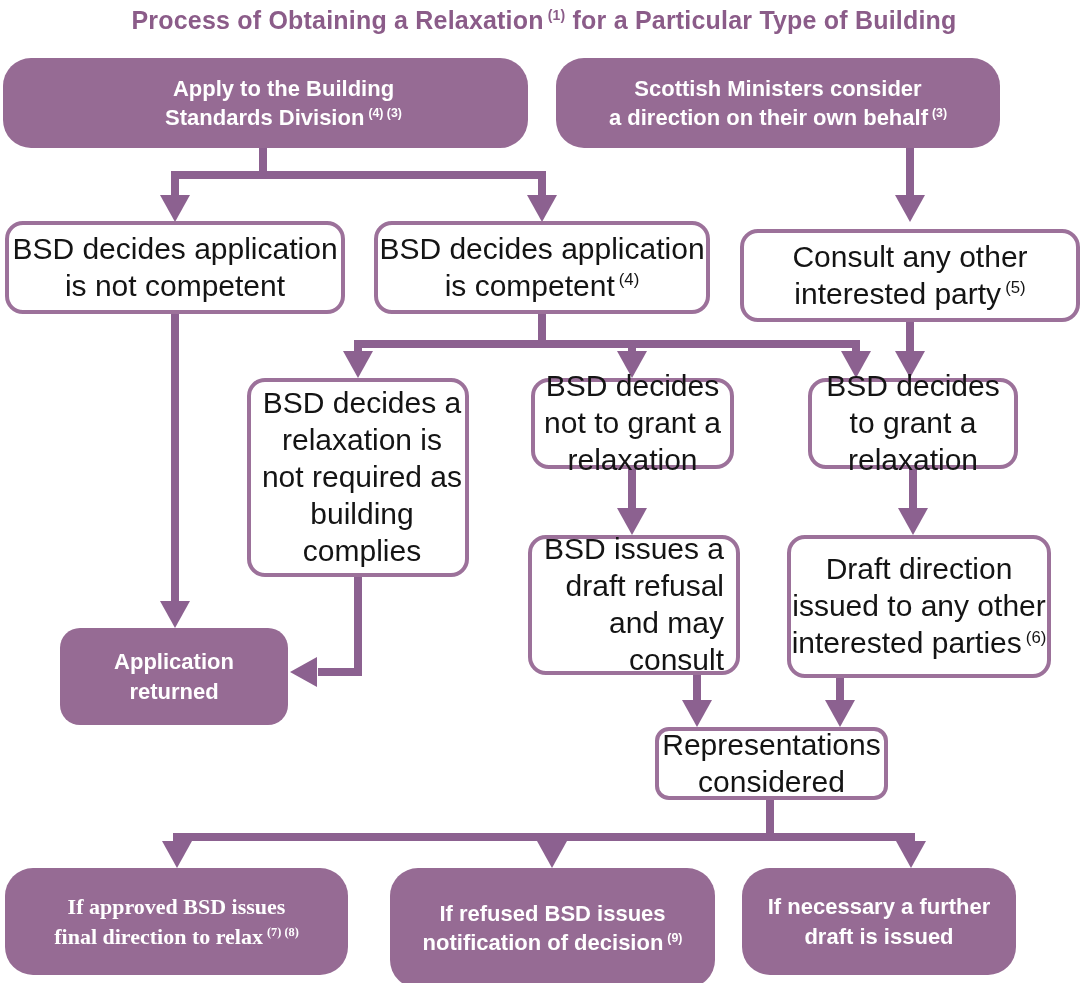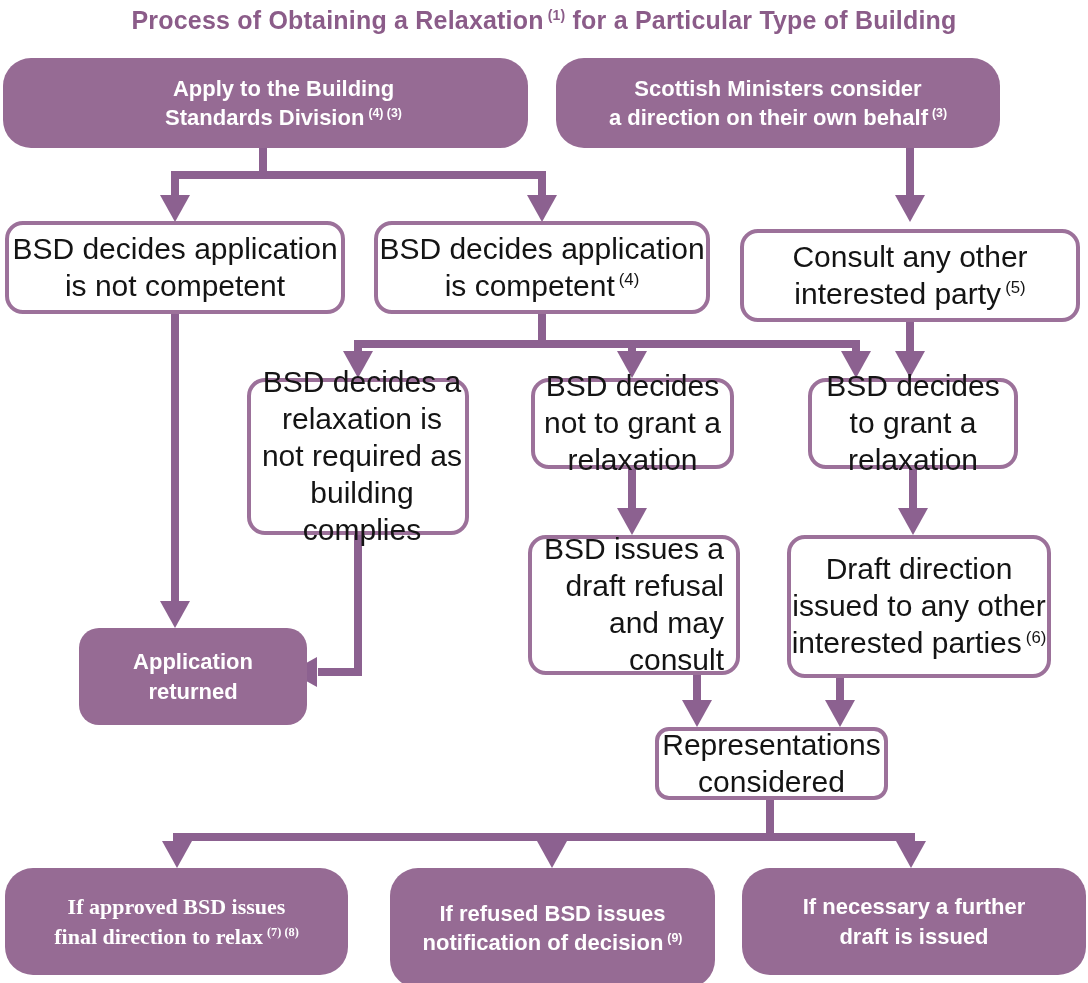--- a/index.html
+++ b/index.html
@@ -20,21 +20,21 @@
     display:flex;align-items:center;justify-content:center;text-align:center;
   }
   .box.filled{
     background:#966b94;color:#ffffff;font-weight:bold;
     border-radius:28px;font-size:22px;line-height:1.32;
   }
   .box.outline{
     background:#ffffff;color:#141414;border:4px solid #9c719a;
     border-radius:18px;font-size:30px;line-height:1.23;font-weight:normal;
   }
-  .box.small-radius{border-radius:20px;margin-left:19px;}
+  .box.small-radius{border-radius:20px;}
 </style>
 </head>
 <body>
 
 <svg class="connectors" width="1088" height="983" viewBox="0 0 1088 983">
   <g stroke="#8c6190" stroke-width="8" fill="none">
 
     <path d="M263 148 V175 M171 175 H546 M175 175 V198 M542 175 V198"></path>
 
     <path d="M910 148 V197"></path>
@@ -93,21 +93,21 @@
   </div>
 
 <div class="box outline" style="left:374px;top:221px;width:336px;height:93px;">
     <span>BSD decides application<br>is competent<sup>(4)</sup></span>
   </div>
 
 <div class="box outline" style="left:740px;top:221px;width:340px;height:93px;margin-top:8px;">
     <span>Consult any other<br>interested party<sup>(5)</sup></span>
   </div>
 
-<div class="box outline" style="left:247px;top:378px;width:222px;height:157px;padding-left:8px;">
+<div class="box outline" style="left:247px;top:378px;width:222px;height:199px;padding-left:8px;">
     <span>BSD decides a<br>relaxation is<br>not required as<br>building complies</span>
   </div>
 
 <div class="box outline" style="left:531px;top:378px;width:203px;height:91px;">
     <span>BSD decides<br>not to grant a<br>relaxation</span>
   </div>
 
 <div class="box outline" style="left:808px;top:378px;width:210px;height:91px;">
     <span>BSD decides<br>to grant a<br>relaxation</span>
   </div>
@@ -129,15 +129,15 @@
   </div>
 
 <div class="box filled" style="left:5px;top:868px;width:343px;height:107px;font-family:Liberation Serif, serif;">
     <span>If approved BSD issues<br>final direction to relax<sup>(7) (8)</sup></span>
   </div>
 
 <div class="box filled" style="left:390px;top:868px;width:325px;height:120px;">
     <span>If refused BSD issues<br>notification of decision<sup>(9)</sup></span>
   </div>
 
-<div class="box filled" style="left:742px;top:868px;width:344px;height:107px;">
+<div class="box filled" style="left:742px;top:868px;width:274px;height:107px;">
     <span>If necessary a further<br>draft is issued</span>
   </div>
 
 </body></html>

